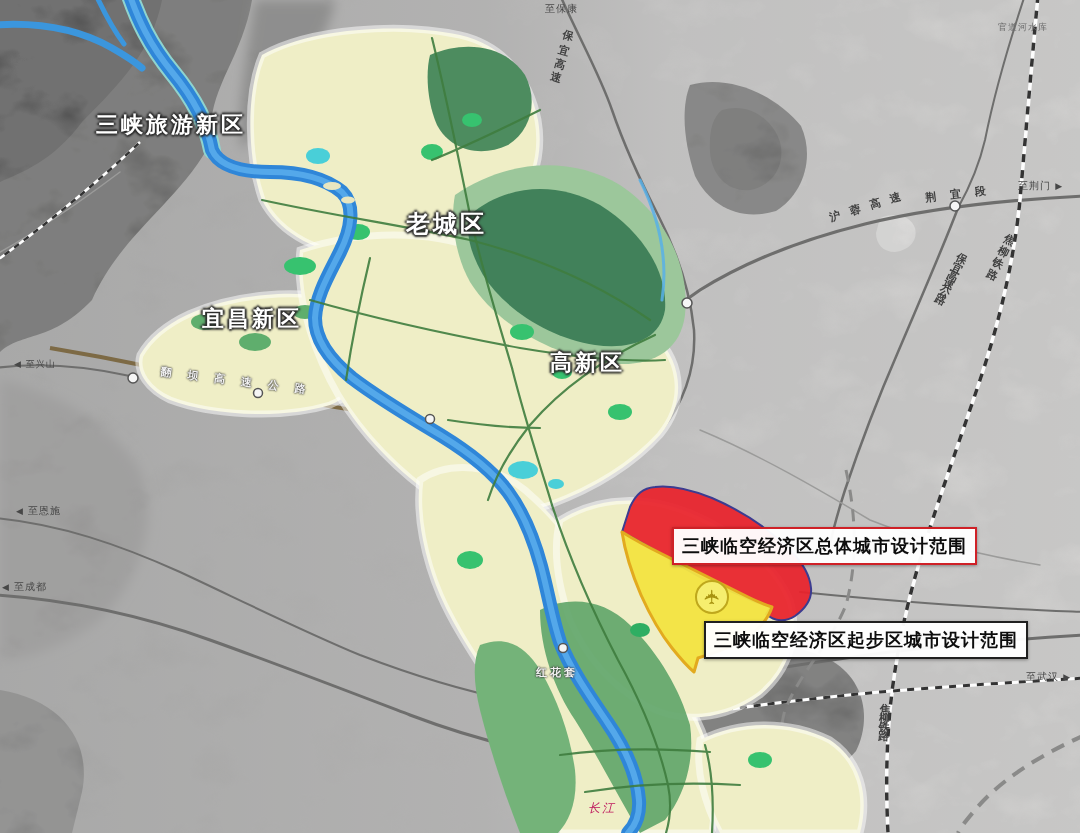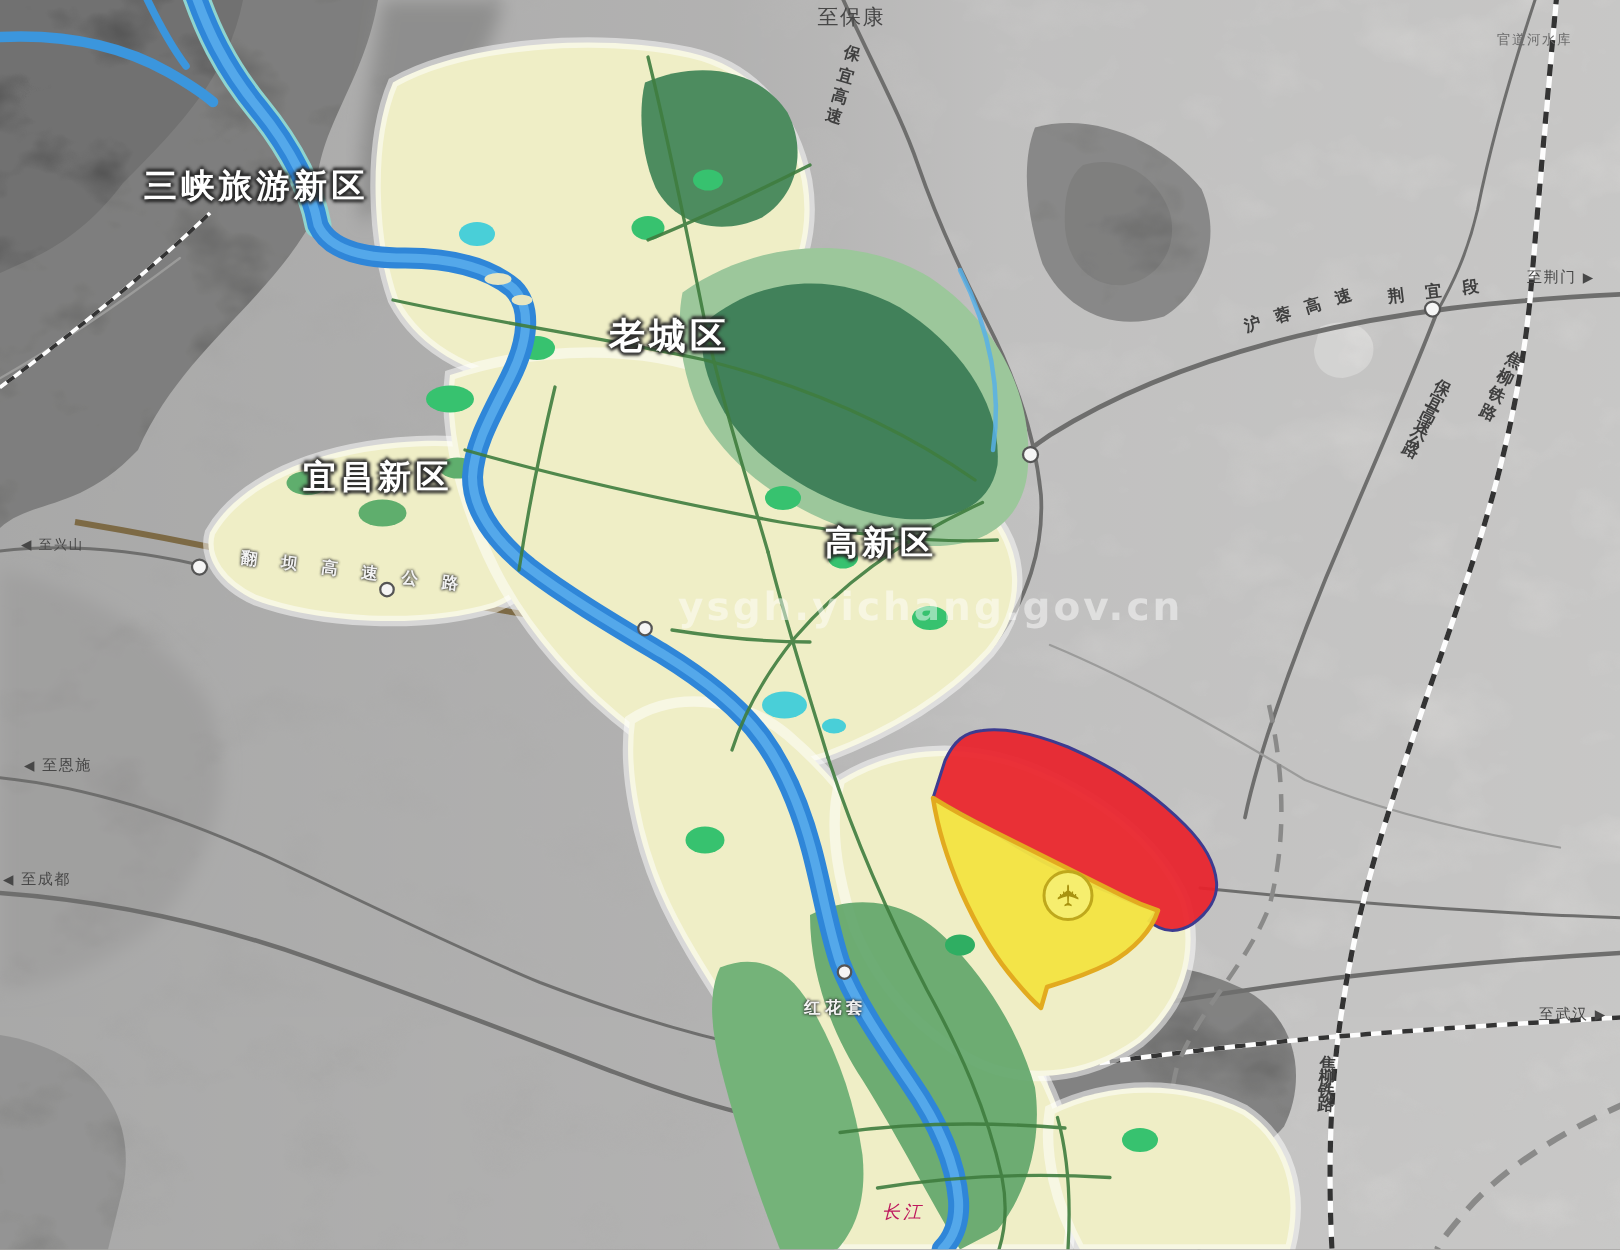--- a/index.html
+++ b/index.html
@@ -170,29 +170,30 @@
       <text x="712" y="604" font-size="20" fill="#a89310" text-anchor="middle" transform="rotate(-90 712 597)">✈</text>
     </g>
   </g>
 </svg>
 
   <div class="lbl region-lbl" style="left:96px;top:114px;">三峡旅游新区</div>
   <div class="lbl region-lbl" style="left:406px;top:212px;font-size:24px;">老城区</div>
   <div class="lbl region-lbl" style="left:202px;top:308px;text-align:center;">宜昌新区</div>
   <div class="lbl region-lbl" style="left:534px;top:352px;padding-left:16px;">高新区</div>
 
-
-  <div class="lbl watermark" style="left:452px;top:392px;">ysgh.yichang.gov.cn</div>
+  <div class="callout" style="left:672px;top:527px;border-color:#cf2127;">三峡临空经济区总体城市设计范围</div>
+  <div class="callout" style="left:704px;top:621px;border-color:#1f1f1f;">三峡临空经济区起步区城市设计范围</div>
+
 
   <div class="lbl small-lbl" style="left:1018px;top:181px;"><span>至荆门</span> <span class="arrow">▶</span></div>
   <div class="lbl small-lbl" style="left:2px;top:360px;font-size:9px;margin-left:12px;"><span class="arrow">◀</span> <span>至兴山</span></div>
   <div class="lbl small-lbl" style="left:16px;top:506px;"><span class="arrow">◀</span> <span>至恩施</span></div>
   <div class="lbl small-lbl" style="left:2px;top:582px;"><span class="arrow">◀</span> <span>至成都</span></div>
   <div class="lbl small-lbl" style="left:1026px;top:672px;text-align:right;"><span>至武汉</span> <span class="arrow">▶</span></div>
-  <div class="lbl small-lbl" style="left:545px;top:5px;font-size:14px;">至保康</div>
+  <div class="lbl small-lbl" style="left:545px;top:5px;font-size:10px;font-family:Liberation Mono, monospace;">至保康</div>
 
   <div class="lbl road-lbl" style="left:828px;top:200px;transform:rotate(-17deg);letter-spacing:10px;">沪蓉高速</div>
   <div class="lbl road-lbl" style="left:925px;top:188px;transform:rotate(-7deg);letter-spacing:14px;">荆宜段</div>
   <div class="lbl road-lbl vert" style="left:566px;top:22px;letter-spacing:14px;transform:rotate(16deg);transform-origin:top center;">保宜高速</div>
   <div class="lbl road-lbl vert" style="left:962px;top:246px;letter-spacing:9px;transform:rotate(27deg);transform-origin:top center;">保宜高速公路</div>
   <div class="lbl road-lbl white-lbl" style="left:160px;top:376px;transform:rotate(7deg);letter-spacing:16px;">翻坝高速公路</div>
 
   <div class="lbl road-lbl vert" style="left:1010px;top:226px;letter-spacing:13px;transform:rotate(26deg);transform-origin:top center;">焦柳铁路</div>
   <div class="lbl road-lbl vert" style="left:880px;top:694px;letter-spacing:9px;transform:rotate(3deg);transform-origin:top center;">焦柳铁路</div>
 

